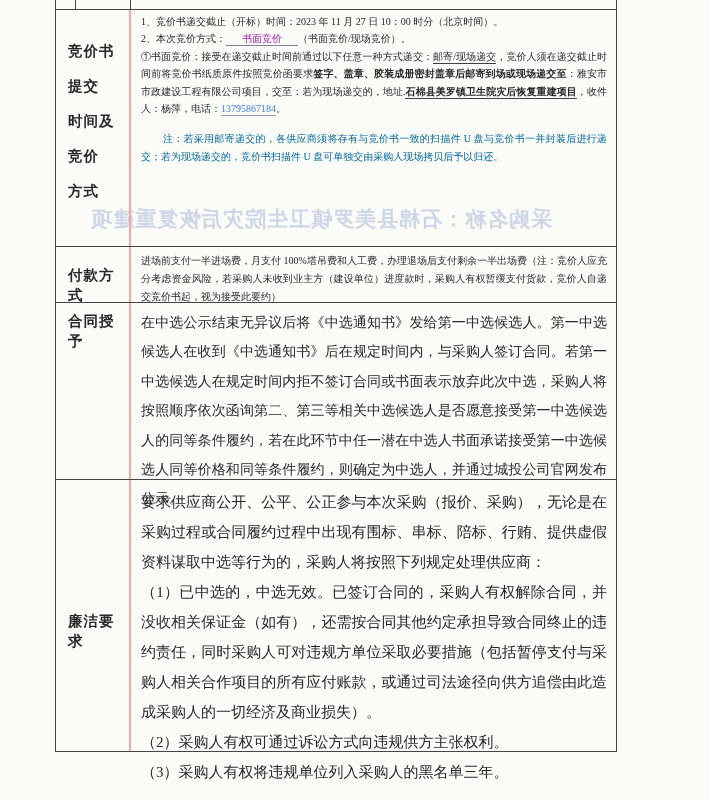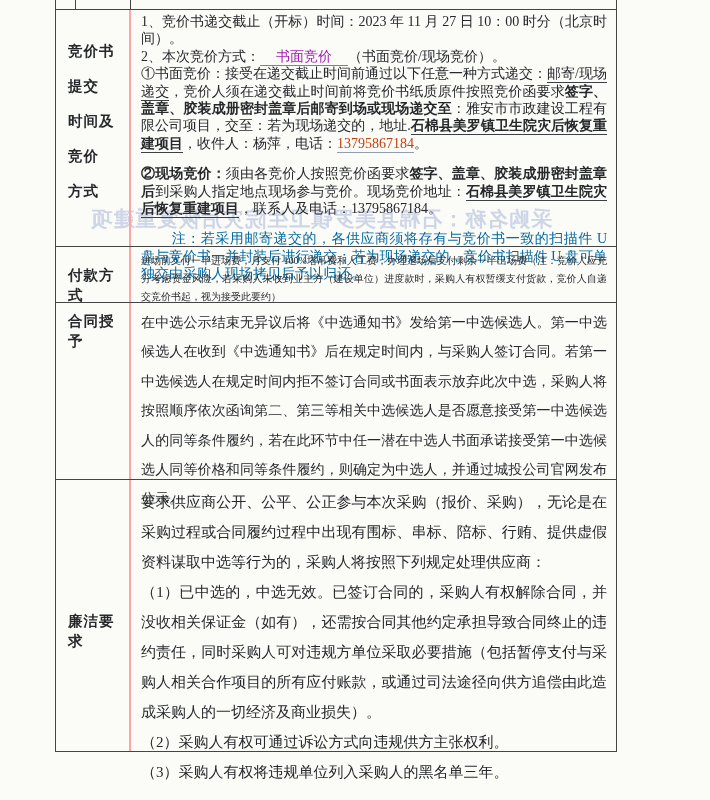--- a/index.html
+++ b/index.html
@@ -69,40 +69,40 @@
   .content-cell{
     flex:1;
     box-sizing:border-box;
     text-align:justify;
   }
   .para{margin:0;}
   
   .row-0{height:237px;}
   .row-0 .label-cell{padding-top:24px;}
   .row-0 .label-line{line-height:35px;}
-  .row-0 .content-cell{padding:3px 9px 0 10px;font-size:14px;line-height:17.4px;}
+  .row-0 .content-cell{padding:3px 9px 0 10px;font-size:10px;line-height:17.4px;}
   .row-0 .para.gap{margin-top:13px;}
   
   .row-1{height:56px;}
   .row-1 .label-cell{padding-top:18px;}
   .row-1 .content-cell{padding:5px 9px 0 10px;font-size:10px;line-height:18px;}
   
   .row-2{height:177px;}
   .row-2 .label-cell{padding-top:8px;}
   .row-2 .content-cell{padding:5px 9px 0 10px;font-size:14px;line-height:29.4px;}
   
   .row-3{height:272px;}
   .row-3 .label-cell{padding-top:131px;}
   .row-3 .content-cell{padding:7px 9px 0 10px;font-size:15px;line-height:30px;}
   
   .s-b{font-weight:bold;}
   .s-u{border-bottom:1px solid #3c3f44;padding-bottom:1px;}
   .s-bu{font-weight:bold;border-bottom:1px solid #3c3f44;padding-bottom:1px;}
   .s-fill{color:#a21caf;border-bottom:1px solid #7c8494;padding:0 16px 1px 16px;}
-  .s-lu{color:#c2410c;border-bottom:1px solid #949eb1;padding-bottom:1px;}
+  .s-lu{color:#3b82f6;border-bottom:1px solid #949eb1;padding-bottom:1px;}
   .para.note{color:#0369a1;}
   .para.indent{text-indent:2.2em;}
 </style>
 </head>
 <body>
 
 <div class="page">
 
   <div class="watermark" style="color: rgb(143, 163, 207);">采购名称：石棉县美罗镇卫生院灾后恢复重建项</div>
 
@@ -116,21 +116,20 @@
   <div class="tbl-row row-0">
         <div class="label-cell">
           <div class="label-line">竞价书提交</div>
           <div class="label-line">时间及竞价</div>
           <div class="label-line">方式</div>
         </div>
         <div class="content-cell">
           <p class="para"><span>1、竞价书递交截止（开标）时间：2023 年 11 月 27 日 10：00 时分（北京时间）。</span></p>
           <p class="para"><span>2、本次竞价方式：</span><span class="s-fill">书面竞价</span><span>（书面竞价/现场竞价）。</span></p>
           <p class="para"><span>①书面竞价：接受在递交截止时间前通过以下任意一种方式递交：</span><span class="s-u">邮寄/现场递交</span><span>，竞价人须在递交截止时间前将竞价书纸质原件按照竞价函要求</span><span class="s-b">签字、盖章、胶装成册密封盖章后邮寄到场或现场递交至</span><span>：雅安市市政建设工程有限公司项目，交至：若为现场递交的，地址.</span><span class="s-bu">石棉县美罗镇卫生院灾后恢复重建项目</span><span>，收件人：杨萍，电话：</span><span class="s-lu">13795867184</span><span>。</span></p>
-          <p class="para gap"><span class="s-b">②现场竞价：</span><span>须由各竞价人按照竞价函要求</span><span class="s-b">签字、盖章、胶装成册密封盖章后</span><span>到采购人指定地点现场参与竞价。现场竞价地址：</span><span class="s-bu">石棉县美罗镇卫生院灾后恢复重建项目</span><span>，联系人及电话：13795867184。</span></p>
           <p class="para gap note indent"><span>注：若采用邮寄递交的，各供应商须将存有与竞价书一致的扫描件 U 盘与竞价书一并封装后进行递交；若为现场递交的，竞价书扫描件 U 盘可单独交由采购人现场拷贝后予以归还。</span></p>
         </div>
       </div>
       <div class="tbl-row row-1">
         <div class="label-cell">
           <div class="label-line">付款方式</div>
         </div>
         <div class="content-cell">
           <p class="para"><span>进场前支付一半进场费，月支付 100%塔吊费和人工费，办理退场后支付剩余一半出场费（注：竞价人应充分考虑资金风险，若采购人未收到业主方（建设单位）进度款时，采购人有权暂缓支付货款，竞价人自递交竞价书起，视为接受此要约）</span></p>
         </div>

